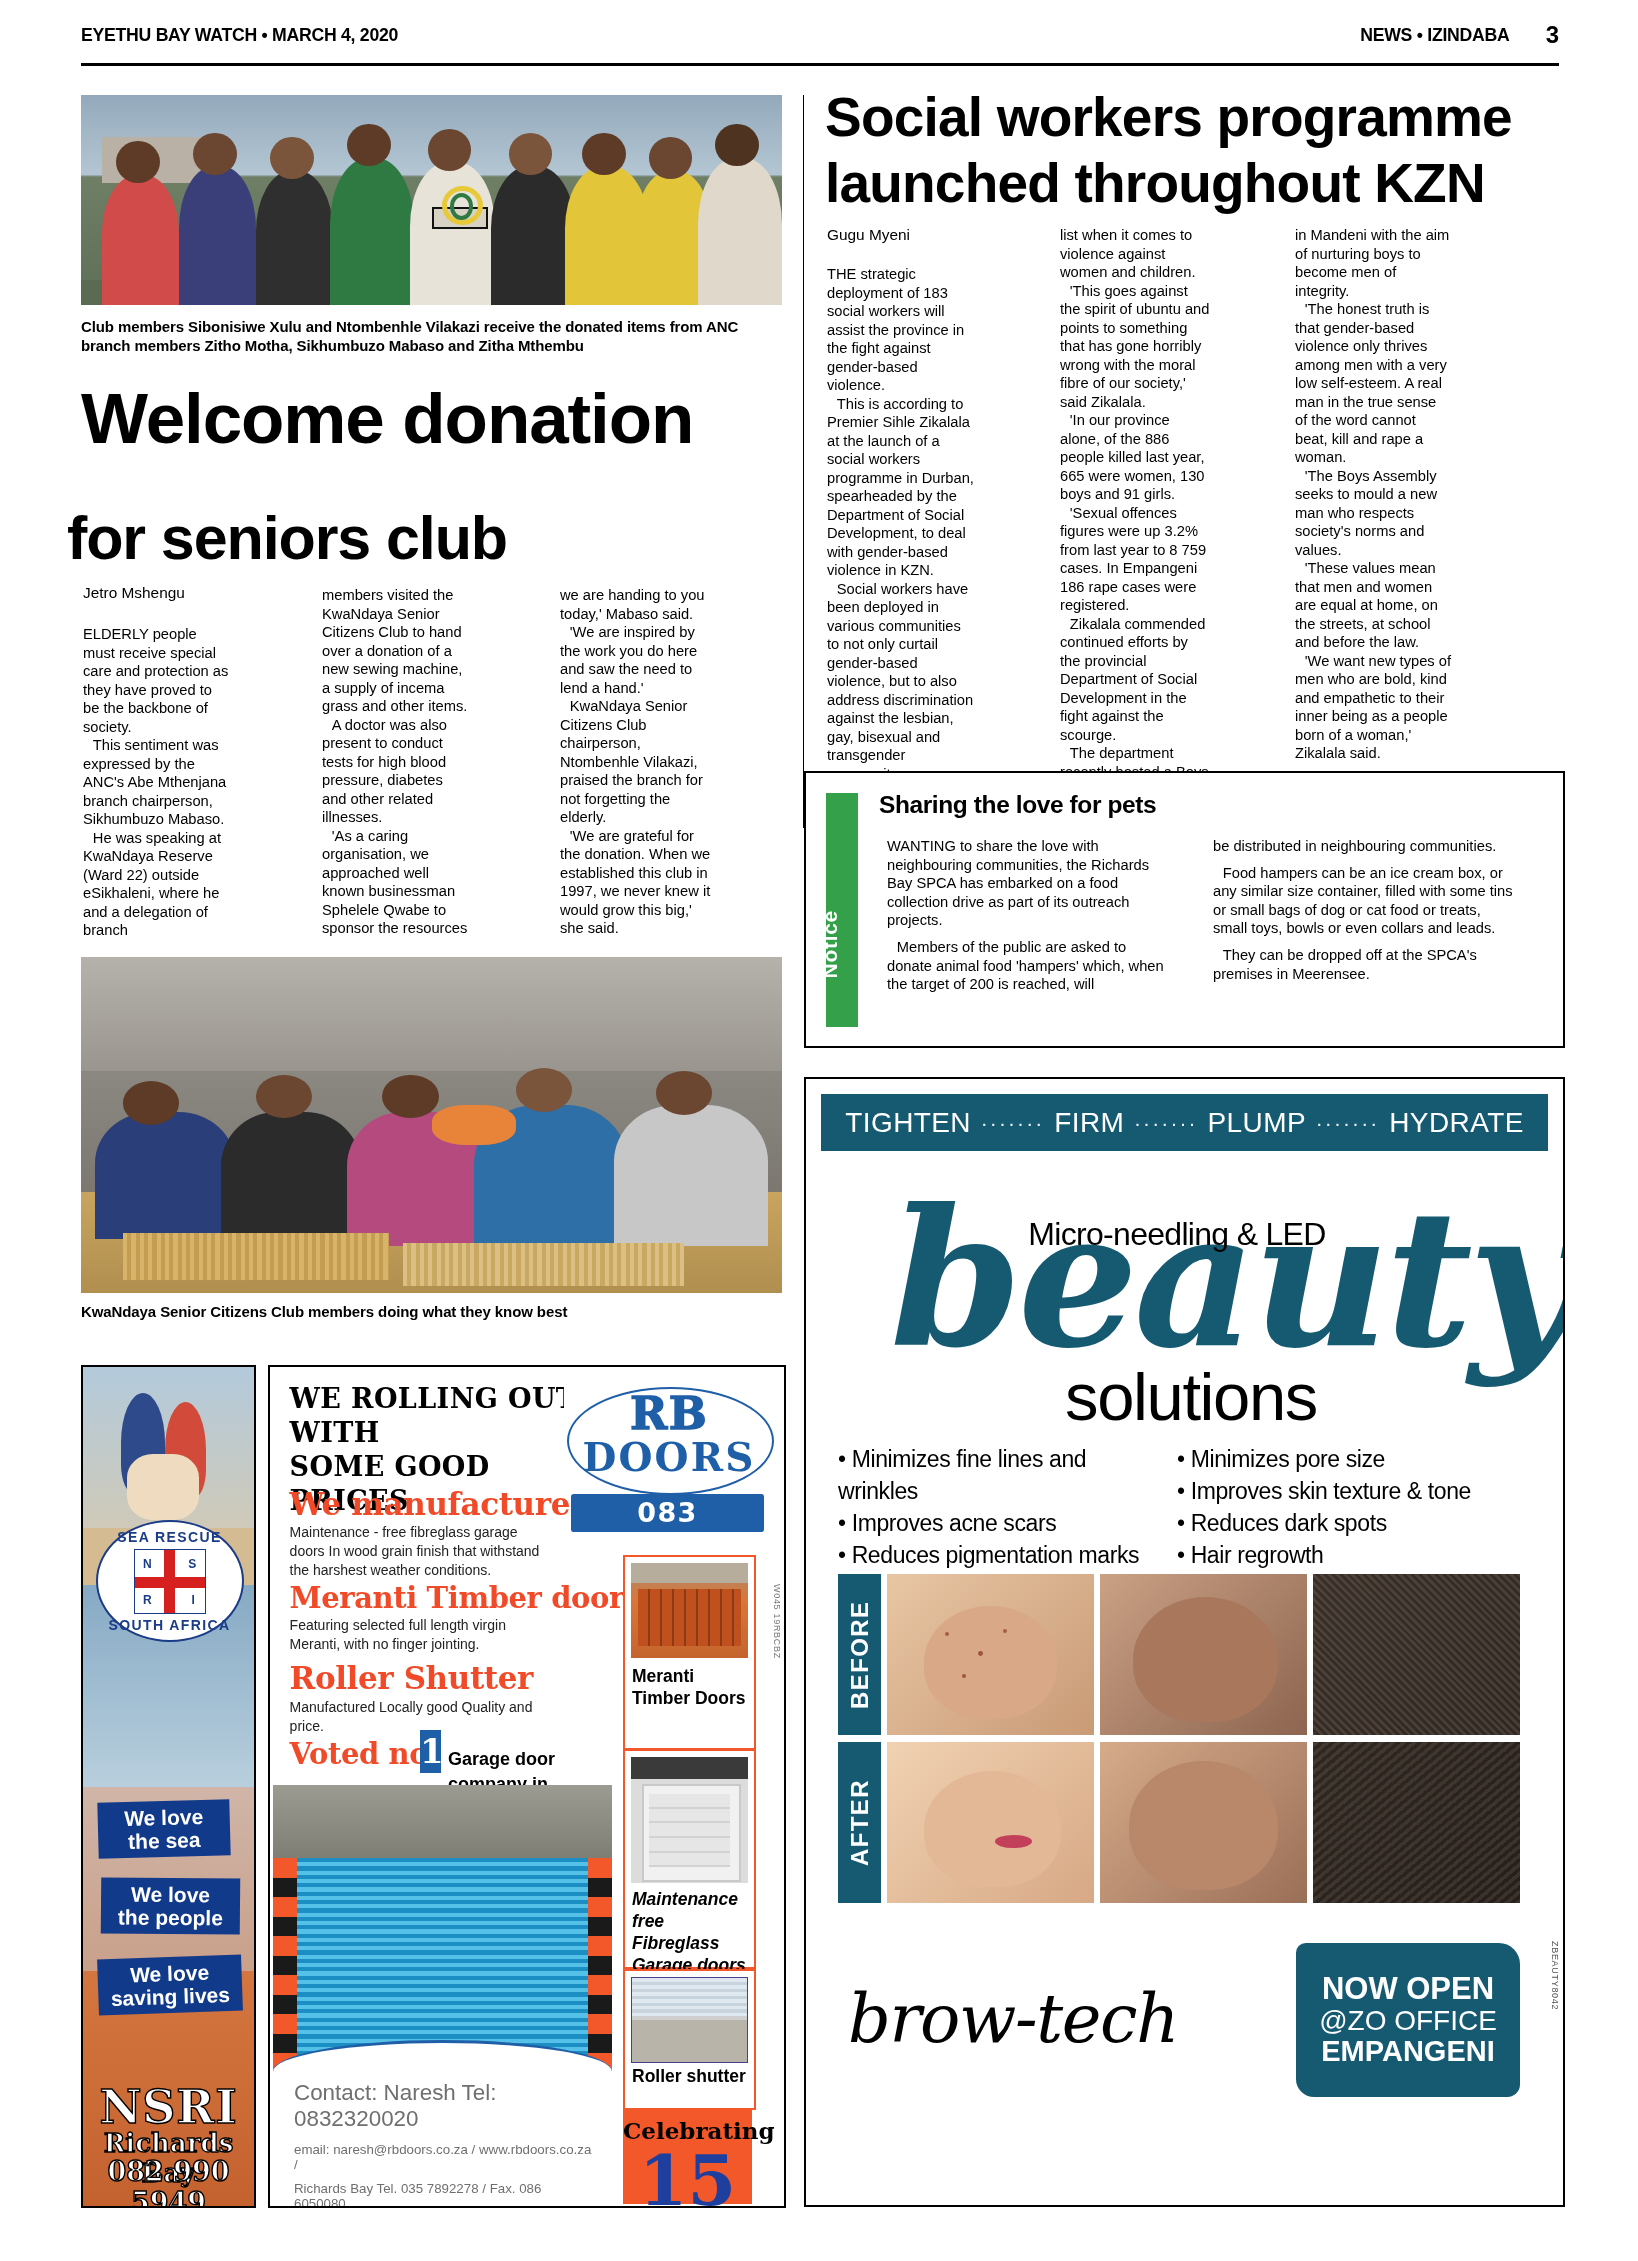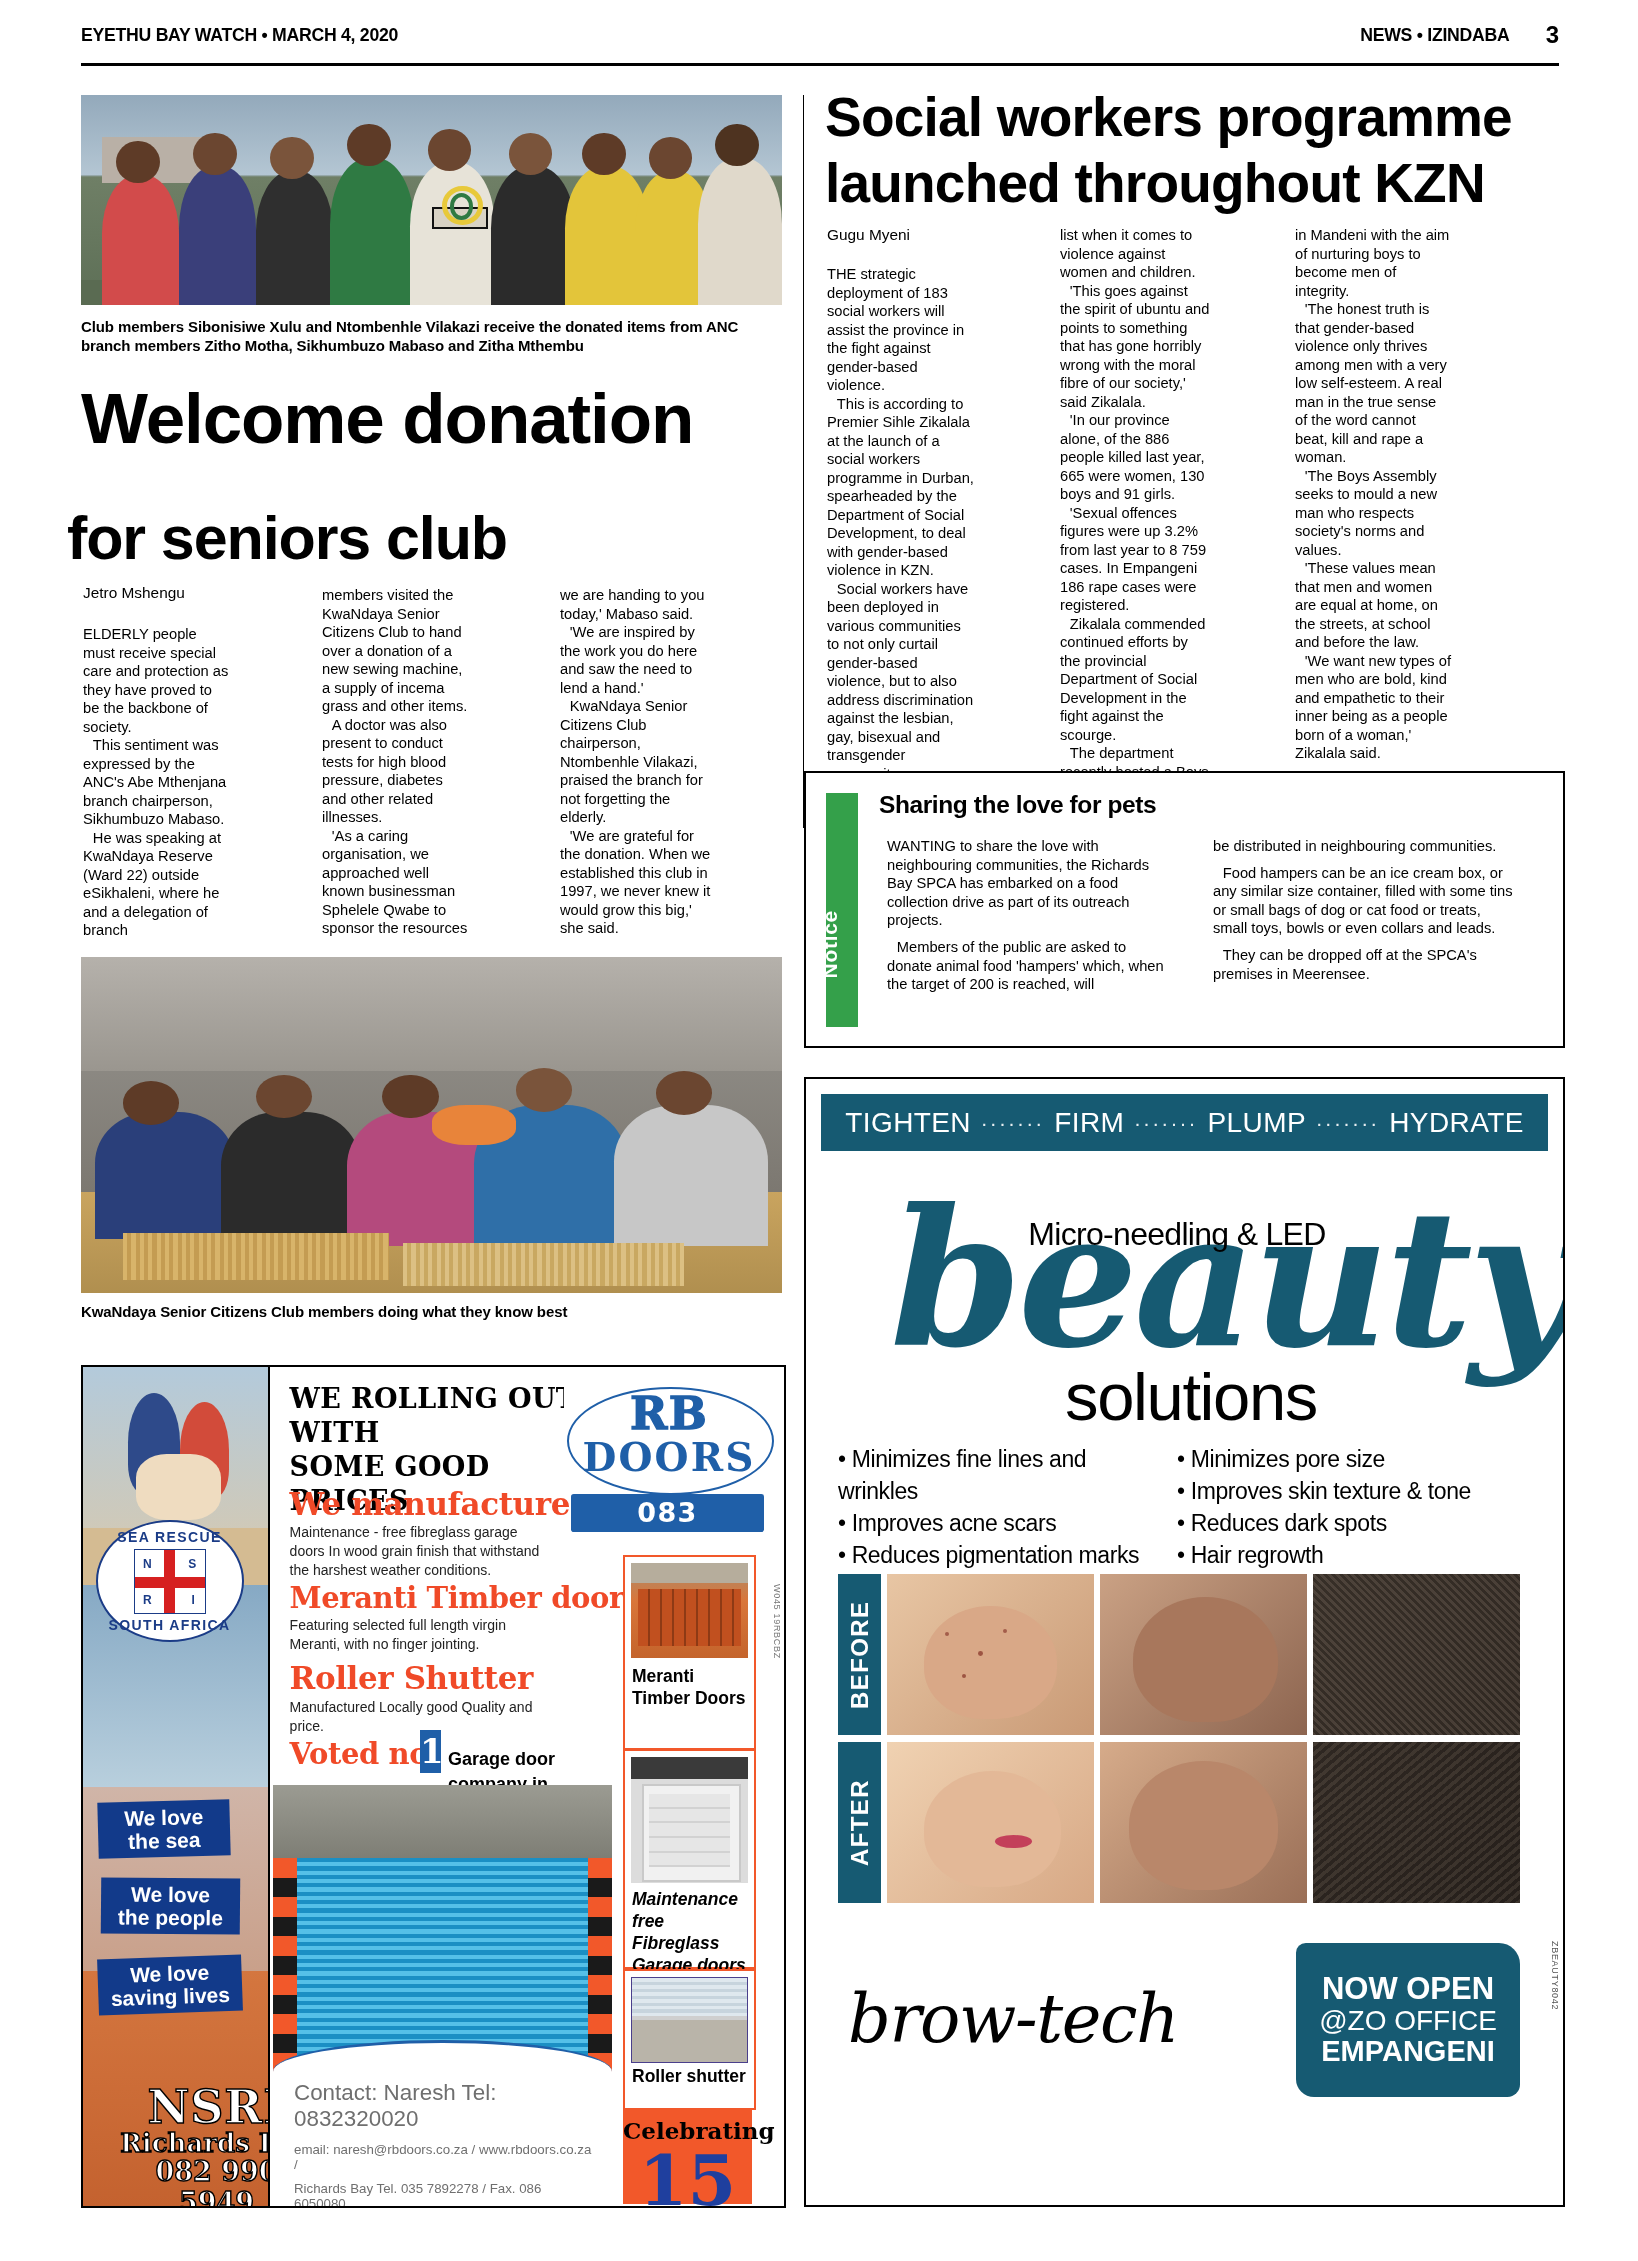--- a/index.html
+++ b/index.html
@@ -303,21 +303,21 @@
     <div class="bt-splat" style="left:490px;top:864px;width:224px;height:154px;border-radius:9.8px 21px 12.6px 18px;">
       <div style="font-size:31px;">NOW OPEN</div>
       <div style="font-size:28px;font-weight:normal;">@ZO OFFICE</div>
       <div style="font-size:29px;">EMPANGENI</div>
     </div>
 
 
     <div class="sidecode" style="right:2.8px;top:862px;">ZBEAUTY8042</div>
   </div>
 
-  <div class="ad-nsri" style="left:81px;top:1365px;width:171px;height:839px;padding-left:32px;">
+  <div class="ad-nsri" style="left:81px;top:1365px;width:171px;height:839px;">
     <div class="nsri-sky"></div>
     <div style="position:absolute;left:0;top:0;width:100%;height:26%;background:linear-gradient(#b3cadb 0%,#d9c9ad 100%);">
       <div style="position:absolute;left:22%;top:12%;width:26%;height:46%;background:#2e4a8a;border-radius:50% 50% 30% 30%;"></div>
       <div style="position:absolute;left:48%;top:16%;width:24%;height:44%;background:#d24b3a;border-radius:50% 50% 30% 30%;"></div>
       <div style="position:absolute;left:26%;top:40%;width:42%;height:30%;background:#efdcc0;border-radius:36%;"></div>
       <div style="position:absolute;left:0;bottom:0;width:100%;height:26%;background:#d4bb92;"></div>
     </div>
     <div class="nsri-mid" style="top:26%;height:24%;background:linear-gradient(#86a9c4,#b8cfdd);"></div>
     <div class="nsri-wet" style="top:50%;height:22%;background:linear-gradient(#d0b5a8,#c9a08a);"></div>
     <div class="nsri-low" style="height:28%;"></div>

